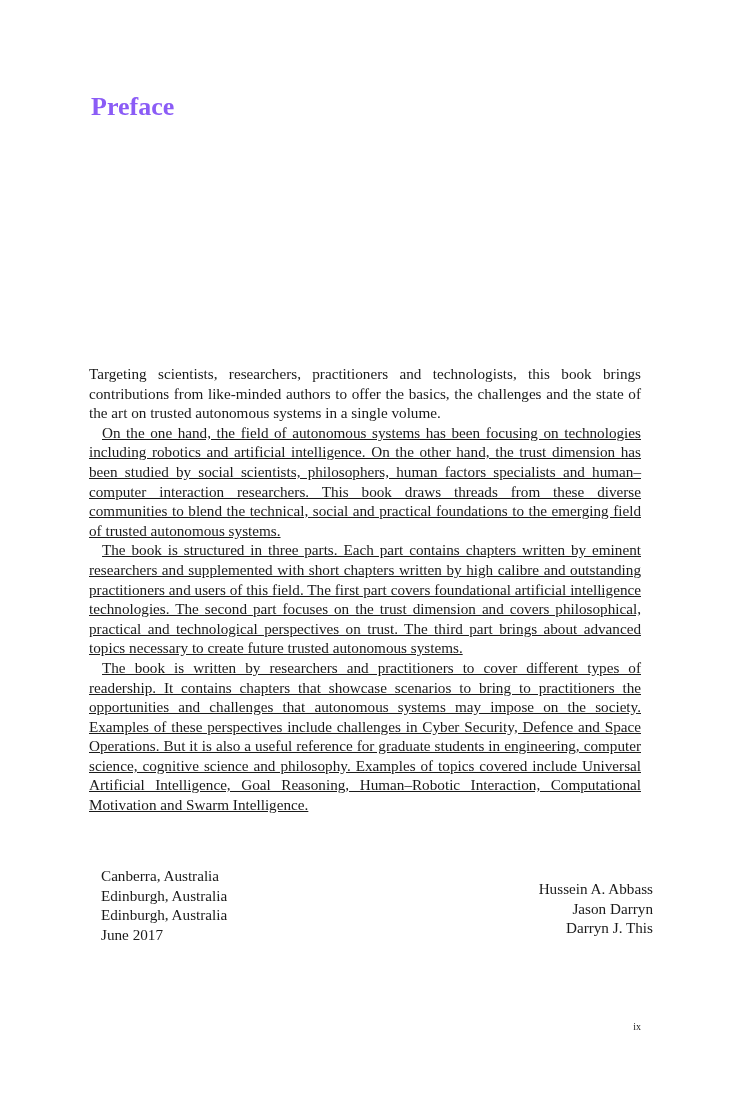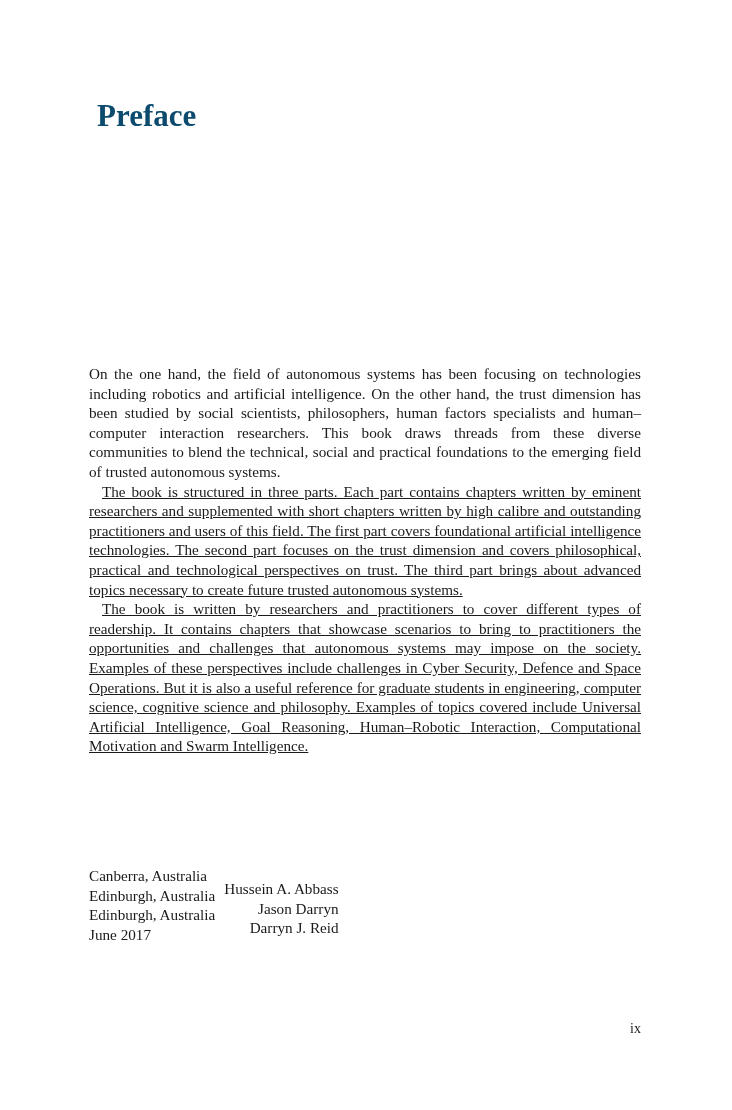--- a/index.html
+++ b/index.html
@@ -3,59 +3,60 @@
   <meta charset="utf-8">
   <style>
     html, body { margin: 0; padding: 0; background: #ffffff; }
     body {
       width: 732px; height: 1110px; position: relative; overflow: hidden;
       font-family: "Liberation Serif", "DejaVu Serif", serif;
       color: #1a1a1a;
     }
     .title {
       position: absolute; left: 89px; top: 90px;
-      font-size: 31px; font-weight: bold; margin: 8px; color: #0c4a6e;
+      font-size: 26px; font-weight: bold; margin: 2px; color: #8b5cf6;
     }
     .body-text {
       position: absolute; left: 89px; top: 364px; width: 552px;
       font-size: 15.2px; line-height: 19.6px; text-align: justify;
       hyphens: none;
     }
     .body-text p { margin: 0; text-indent: 0; }
     .body-text p + p { text-indent: 13px; text-decoration: underline; }
     .signature {
-      position: absolute; left: 89px; top: 866px; width: 552px;
+      position: absolute; left: 101px; top: 866px; width: 552px;
       font-size: 15.2px; line-height: 19.6px;
-      display: flex; justify-content: flex-start; gap: 9px;
+      display: flex; justify-content: space-between; gap: 9px;
     }
     .sig-col div { white-space: nowrap; }
     .sig-right { text-align: right; margin-top: 13px; }
     .page-number {
       position: absolute; left: 623px; top: 1021px; width: 18px;
-      text-align: right; font-size: 14px;
+      text-align: right; font-size: 10px;
     }
   </style>
 </head>
 <body>
 
 <h1 class="title">Preface</h1>
 
 <div class="body-text">
+  <p>Targeting scientists, researchers, practitioners and technologists, this book brings contributions from like-minded authors to offer the basics, the challenges and the state of the art on trusted autonomous systems in a single volume.</p>
   <p>On the one hand, the field of autonomous systems has been focusing on technologies including robotics and artificial intelligence. On the other hand, the trust dimension has been studied by social scientists, philosophers, human factors specialists and human–computer interaction researchers. This book draws threads from these diverse communities to blend the technical, social and practical foundations to the emerging field of trusted autonomous systems.</p>
   <p>The book is structured in three parts. Each part contains chapters written by eminent researchers and supplemented with short chapters written by high calibre and outstanding practitioners and users of this field. The first part covers foundational artificial intelligence technologies. The second part focuses on the trust dimension and covers philosophical, practical and technological perspectives on trust. The third part brings about advanced topics necessary to create future trusted autonomous systems.</p>
   <p>The book is written by researchers and practitioners to cover different types of readership. It contains chapters that showcase scenarios to bring to practitioners the opportunities and challenges that autonomous systems may impose on the society. Examples of these perspectives include challenges in Cyber Security, Defence and Space Operations. But it is also a useful reference for graduate students in engineering, computer science, cognitive science and philosophy. Examples of topics covered include Universal Artificial Intelligence, Goal Reasoning, Human–Robotic Interaction, Computational Motivation and Swarm Intelligence.</p>
 </div>
 
 <div class="signature">
   <div class="sig-col sig-left">
     <div>Canberra, Australia</div>
     <div>Edinburgh, Australia</div>
     <div>Edinburgh, Australia</div>
     <div>June 2017</div>
   </div>
   <div class="sig-col sig-right">
     <div>Hussein A. Abbass</div>
     <div>Jason Darryn</div>
-    <div>Darryn J. Reid</div>
+    <div>Darryn J. This</div>
   </div>
 </div>
 
 <div class="page-number">ix</div>
 
 </body></html>

